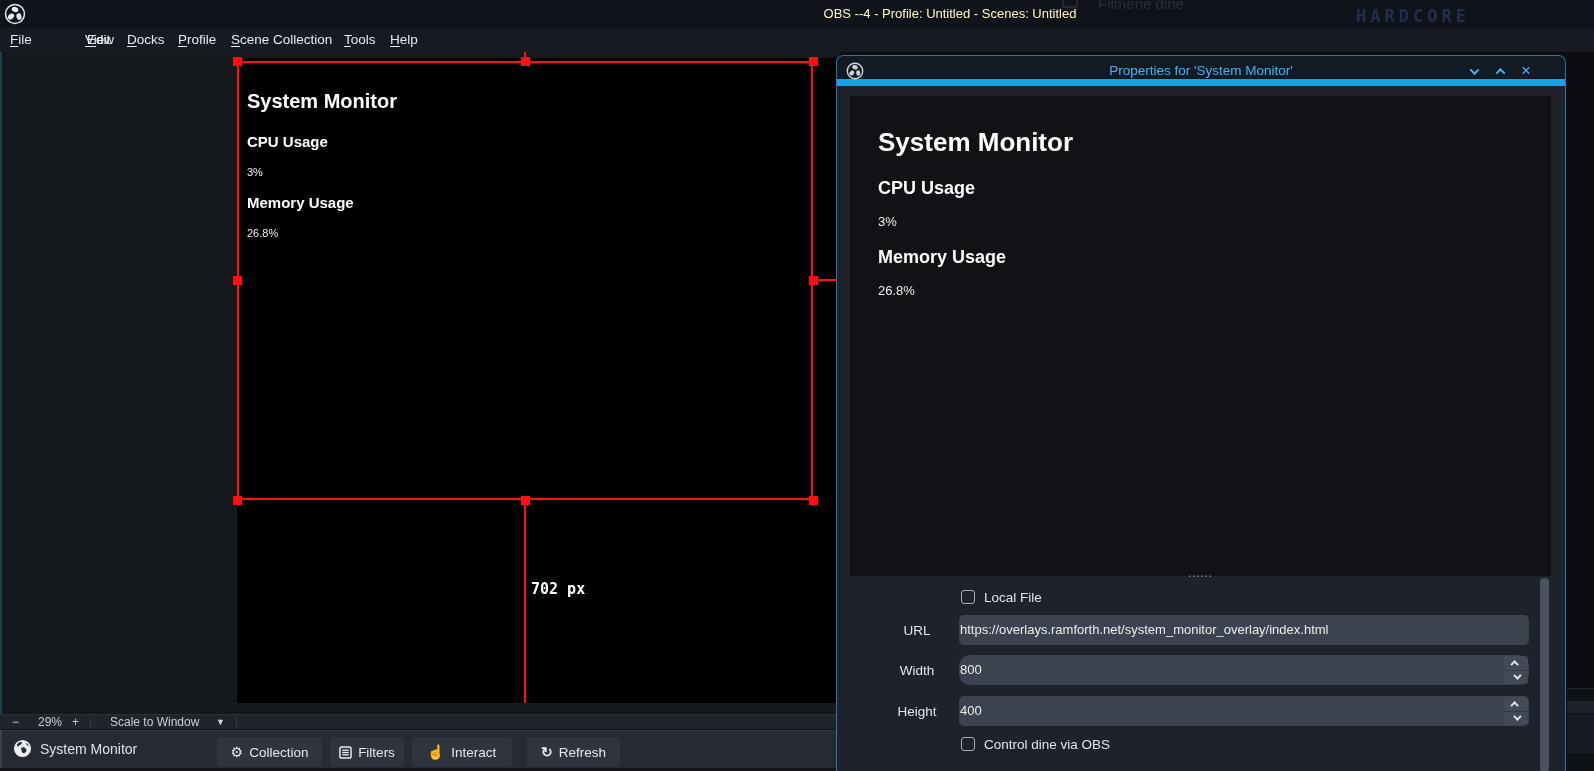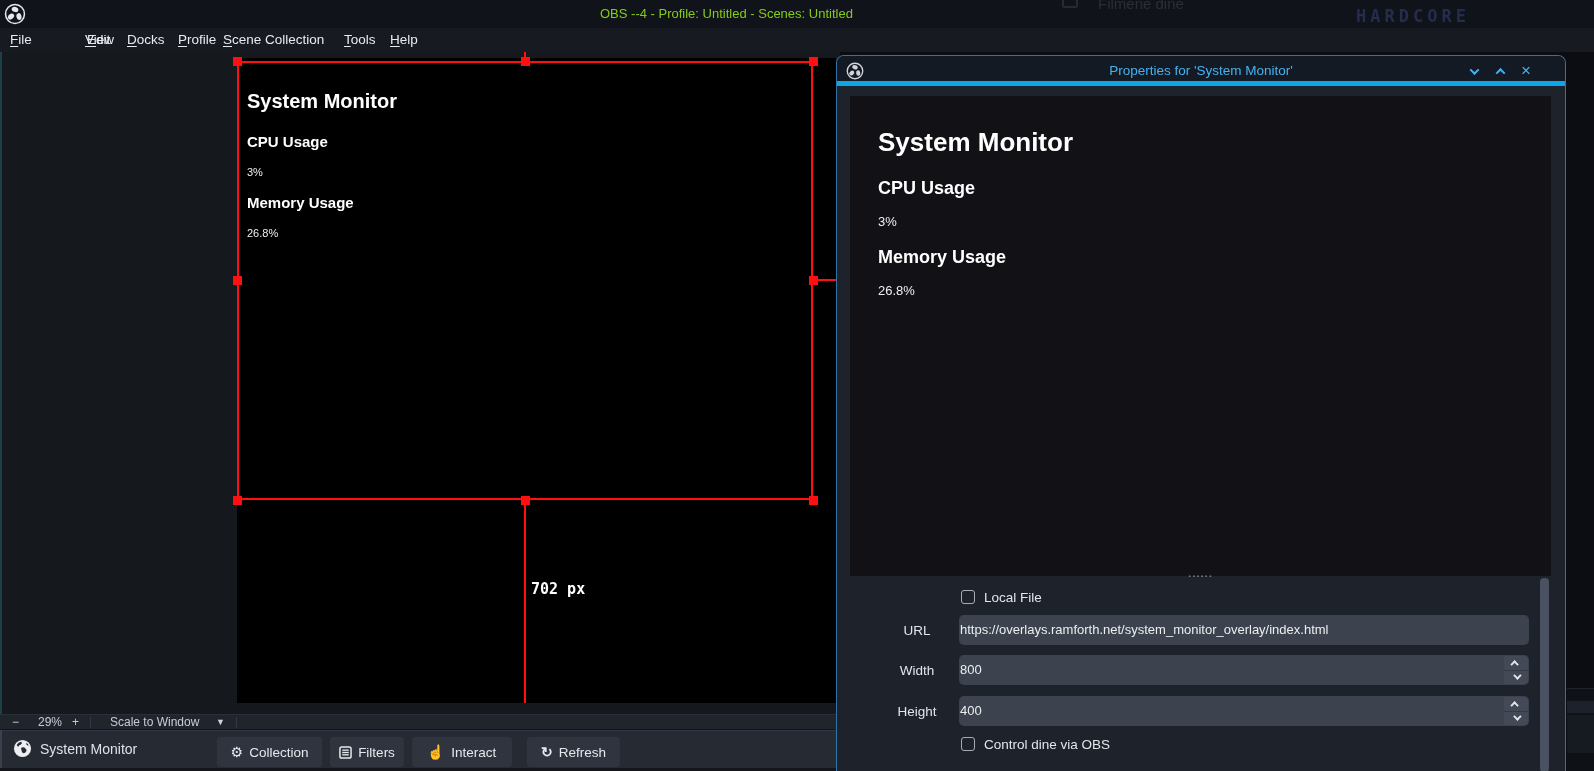--- a/index.html
+++ b/index.html
@@ -2,21 +2,21 @@
 <html><head>
 <meta charset="utf-8">
 <style>
   * { margin:0; padding:0; box-sizing:border-box; }
   html,body { width:1594px; height:771px; overflow:hidden; }
   body { position:relative; background:#0b0d12; font-family:"Liberation Sans", sans-serif; color:#e6e8ec; }
   .abs { position:absolute; }
 
   
   .titlebar { left:0; top:0; width:1594px; height:28px; background:#10131a; overflow:hidden; }
-  .win-title { left:600px; top:6px; width:700px; font-size:13px; color:#84cc16; }
+  .win-title { left:600px; top:6px; width:700px; text-align:center; font-size:13px; color:#fef9c3; }
   .ghost-film { left:1098px; top:-5px; font-size:15px; color:#3f454f; opacity:.55; }
   .ghost-folder { left:1062px; top:-6px; width:16px; height:14px; border:2px solid #3a414c; opacity:.5; border-radius:2px; }
   .ghost-brand { left:1356px; top:6px; font-family:"DejaVu Sans Mono", monospace; font-weight:bold; font-size:17px; letter-spacing:4px; color:#242d4d; }
   .menubar { left:0; top:28px; width:1594px; height:24px; background:#171a21; }
   .menu-item { top:4px; height:17px; font-size:13.5px; color:#e8eaee; cursor:default; }
   .mn { text-decoration:underline; text-underline-offset:2px; }
 
   
   .pane { left:0; top:52px; width:840px; height:719px; background:#15181d; }
   .pane-edge { left:0; top:52px; width:2px; height:663px; background:#1d4046; }
@@ -45,21 +45,21 @@
   
   .toolbar { left:0; top:730px; width:840px; height:41px; background:#262b33; border-top:1px solid #30363f; }
   .toolbar-edge { left:0; top:730px; width:2px; height:41px; background:#3a414d; }
   .bottom-strip { left:0; top:768px; width:840px; height:3px; background:#14161b; }
   .src-label { left:40px; top:737px; font-size:14px; color:#dfe2e7; line-height:24px; }
   .tb-btn { top:737px; height:30px; background:#2f343e; border-radius:4px; display:flex; align-items:center; justify-content:center; gap:6px; font-size:13.5px; color:#e6e8ec; cursor:default; }
   .tb-ico { font-size:14px; line-height:14px; color:#e6e8ec; }
 
   
   .dialog { left:836px; top:55px; width:730px; height:716px; background:#1e222a; border:1px solid #2e74a8; border-bottom:none; border-radius:8px 8px 0 0; overflow:hidden; }
-  .dlg-titlebar { left:0; top:0; width:728px; height:30px; background:#141a24; border-bottom:5px solid #0ea5e9; }
+  .dlg-titlebar { left:0; top:0; width:728px; height:30px; background:#141a24; border-bottom:7px solid #0ea5e9; }
   .dlg-title { left:100px; top:7px; width:528px; text-align:center; font-size:13.5px; color:#45b1f0; }
   .dlg-ctl { top:7px; width:18px; height:16px; display:flex; align-items:center; justify-content:center; cursor:default; }
   .chev { display:inline-block; width:7px; height:7px; border-right:2px solid #45b1f0; border-bottom:2px solid #45b1f0; }
   .chev.down { transform:rotate(45deg) translate(-1px,-1px); }
   .chev.up { transform:rotate(-135deg) translate(-1px,-1px); }
   .dlg-x { font-size:17px; color:#45b1f0; line-height:16px; }
 
   .dlg-preview { left:13px; top:40px; width:701px; height:480px; background:#111116; }
   .p-ov-title { left:28px; top:31px; font-size:26px; }
   .p-ov-h2a { left:28px; top:82px; font-size:18px; }
@@ -108,21 +108,21 @@
   </span>
   <span class="abs win-title">OBS --4 - Profile: Untitled - Scenes: Untitled</span>
 </div>
 
 <div class="abs menubar">
   <span class="abs menu-item" style="left:10px;"><span class="mn">F</span><span>ile</span></span>
   <span class="abs menu-item" style="left:45px;margin-left:42px;"><span class="mn">E</span><span>dit</span></span>
   <span class="abs menu-item" style="left:85px;"><span class="mn">V</span><span>iew</span></span>
   <span class="abs menu-item" style="left:127px;"><span class="mn">D</span><span>ocks</span></span>
   <span class="abs menu-item" style="left:178px;"><span class="mn">P</span><span>rofile</span></span>
-  <span class="abs menu-item" style="left:223px;"><span class="mn">S</span><span>cene Collection</span></span>
+  <span class="abs menu-item" style="left:231px;"><span class="mn">S</span><span>cene Collection</span></span>
   <span class="abs menu-item" style="left:344px;"><span class="mn">T</span><span>ools</span></span>
   <span class="abs menu-item" style="left:390px;"><span class="mn">H</span><span>elp</span></span>
 </div>
 
 <div class="abs pane"></div>
 <div class="abs pane-edge"></div>
 <div class="abs canvas"></div>
 
 <span class="abs ov-title c-ov-title">System Monitor</span>
 <span class="abs ov-title c-ov-h2a">CPU Usage</span>
@@ -222,21 +222,21 @@
 
   <div class="abs splitter">▪▪▪▪▪▪</div>
 
   <span class="abs chk" style="left:124px;top:534px;"></span>
   <span class="abs chk-label" style="left:147px;top:534px;">Local File</span>
 
   <span class="abs fld-label" style="left:40px;top:567px;">URL</span>
   <div class="abs input" style="top:559px;">https://overlays.ramforth.net/system_monitor_overlay/index.html</div>
 
   <span class="abs fld-label" style="left:40px;top:607px;">Width</span>
-  <div class="abs input" style="top:599px;">
+  <div class="abs input" style="top:599px;border-radius:11px;">
     <span>800</span>
     <span class="spin">
       <span class="spin-btn">
           <span class="schev up"></span>
         </span>
       <span class="spin-btn">
           <span class="schev down"></span>
         </span>
     </span>
   </div>

